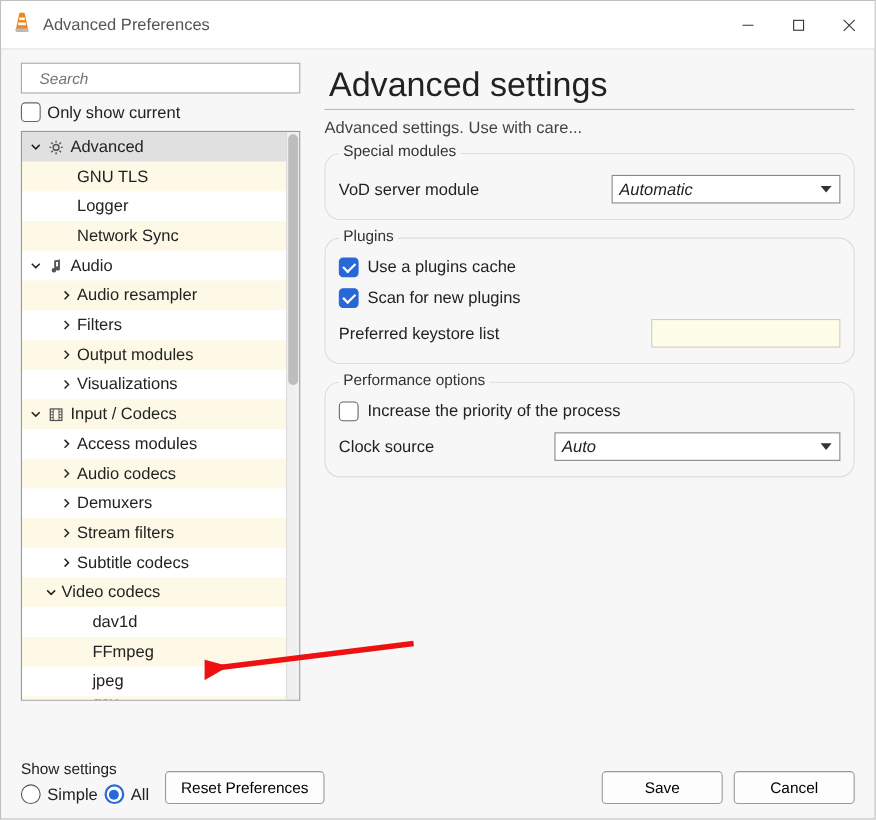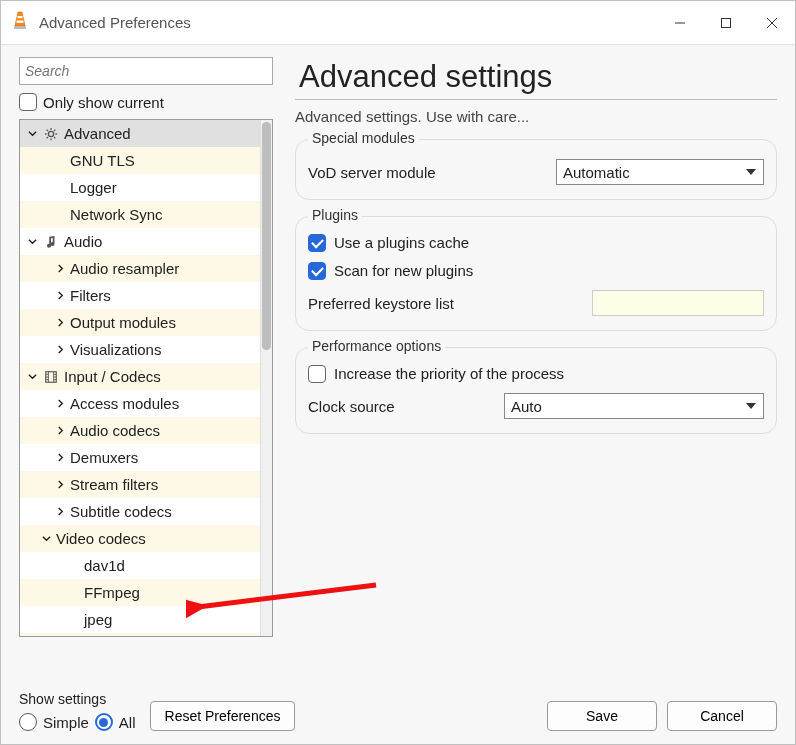--- a/index.html
+++ b/index.html
@@ -37,21 +37,21 @@
     height: 636px;
     padding: 12px 18px 8px 18px;
     gap: 22px;
   }
 
   
   .left { width: 254px; display:flex; flex-direction:column; }
   .search {
     border: 1px solid #aaa;
     height: 28px;
-    padding: 2px 5px;
+    padding: 2px 16px;
     font-size: 14px;
     font-style: italic;
     color:#888;
     background:#fff;
     width: 100%;
     margin-bottom:8px;
   }
   .onlyshow {
     display:flex; align-items:center; gap:6px;
     margin-bottom:8px;
@@ -112,21 +112,21 @@
     border:1px solid #ddd; border-radius:14px; padding:0 12px 12px 12px; margin-bottom:16px; position:relative;
   }
   .group .legend {
     position:relative; top:-11px; background:#f7f7f7; padding:0 4px; font-size:14px; color:#333; display:inline-block;
   }
   .frow { display:flex; align-items:center; margin:2px 0 10px 0; gap:10px; }
   .frow:last-child { margin-bottom:2px; }
   .lbl { flex:1; font-size:15px; }
   .select {
     width:208px; height:26px; border:1px solid #888; background:#fff; font-size:15px;
-    display:flex; align-items:center; padding:0 22px 0 6px; position:relative;
+    display:flex; align-items:center; padding:0 22px 0 6px; position:relative;font-style:italic;
   }
   .select::after {
     content:""; position:absolute; right:7px; top:9px;
     border-left:5px solid transparent; border-right:5px solid transparent; border-top:6px solid #333;
   }
   .select.wide { width:260px; }
   .txtin {
     width:172px; height:26px; border:1px solid #ccc; background:#fefde7;
   }
   .chkline { display:flex; align-items:flex-start; gap:8px; margin-bottom:10px; }

